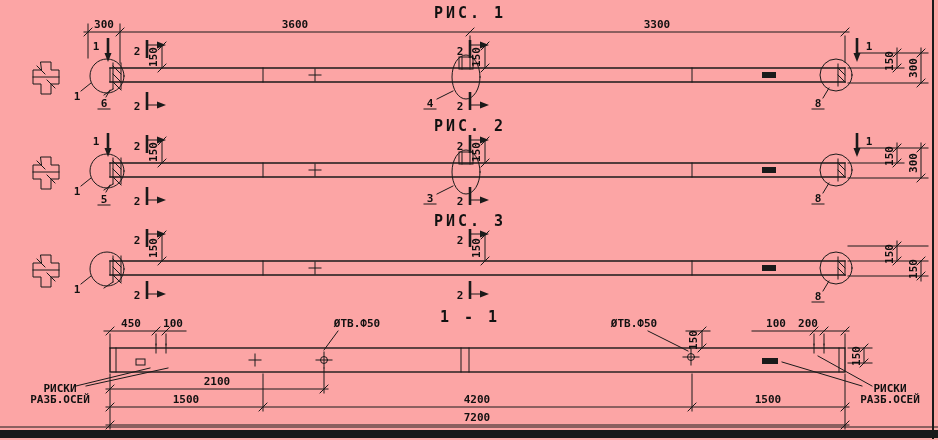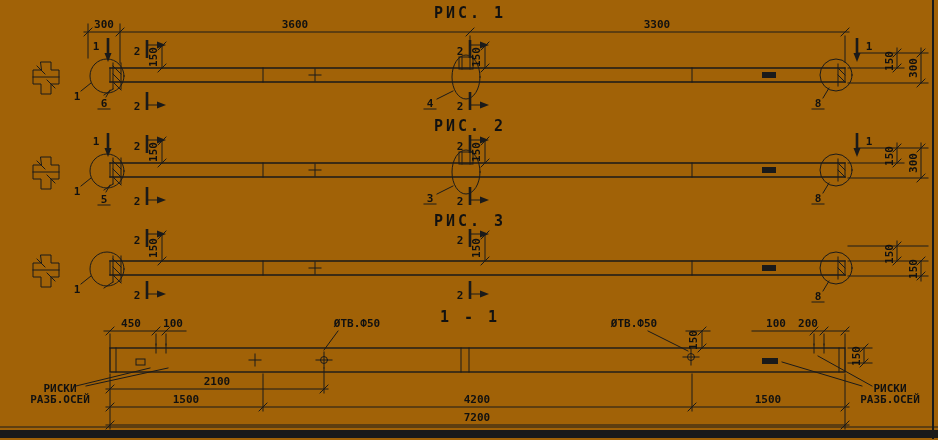--- a/index.html
+++ b/index.html
@@ -1,16 +1,16 @@
 <!DOCTYPE html>
 <html><head>
 <meta charset="utf-8">
 <style>
   html,body{margin:0;padding:0;background:#ffffff}
-  .stage{width:938px;height:440px;background:#a16207;position:relative;overflow:hidden}
+  .stage{width:938px;height:440px;background:#fca5a5;position:relative;overflow:hidden}
   svg{display:block}
   .ln{stroke:#1a1a1a;stroke-width:1;fill:none;stroke-linecap:square}
   .beam{stroke-width:1.4}
   .thk{stroke:#1a1a1a;stroke-width:2.6;fill:none}
   .fillk{fill:#1a1a1a;stroke:none}
   text{fill:#111111;font-family:"DejaVu Sans Mono","Liberation Mono",monospace}
   .dim{font-size:11px;font-weight:700;text-anchor:middle}
   .ttl{font-size:15px;font-weight:700;letter-spacing:3px;text-anchor:middle}
 </style>
 </head>

